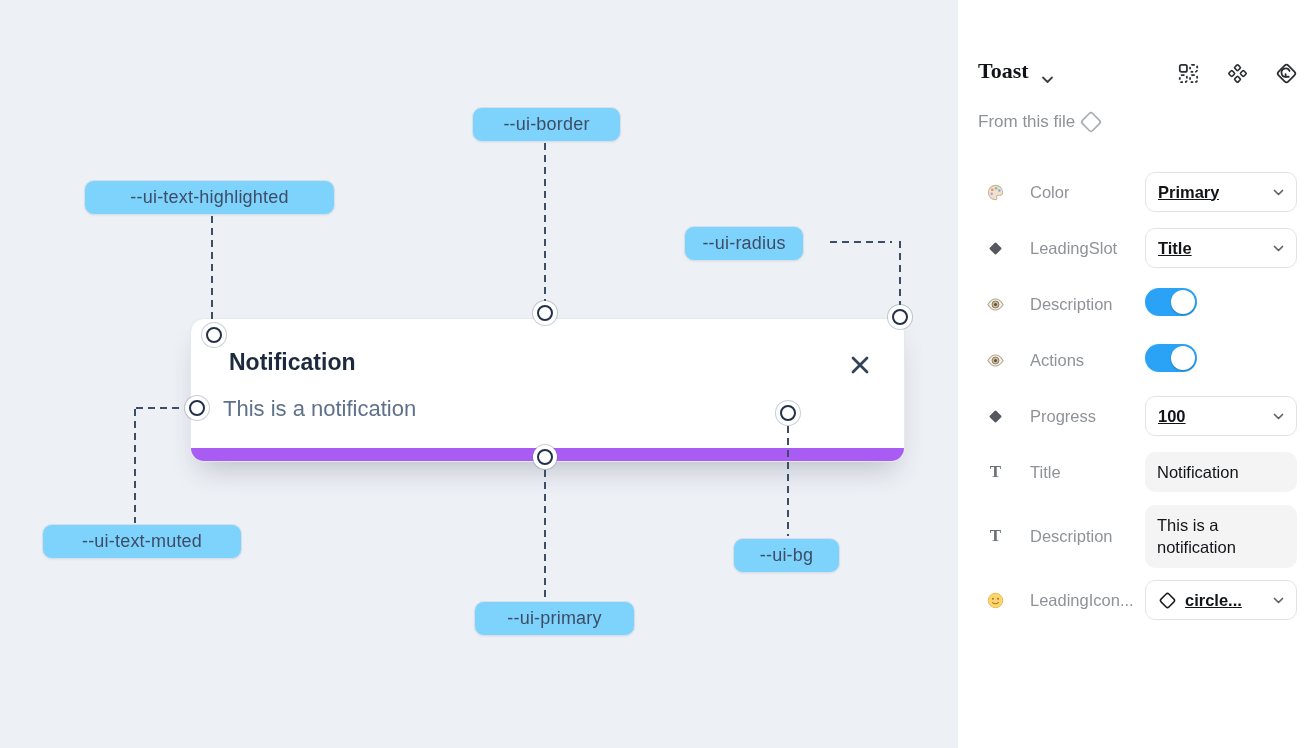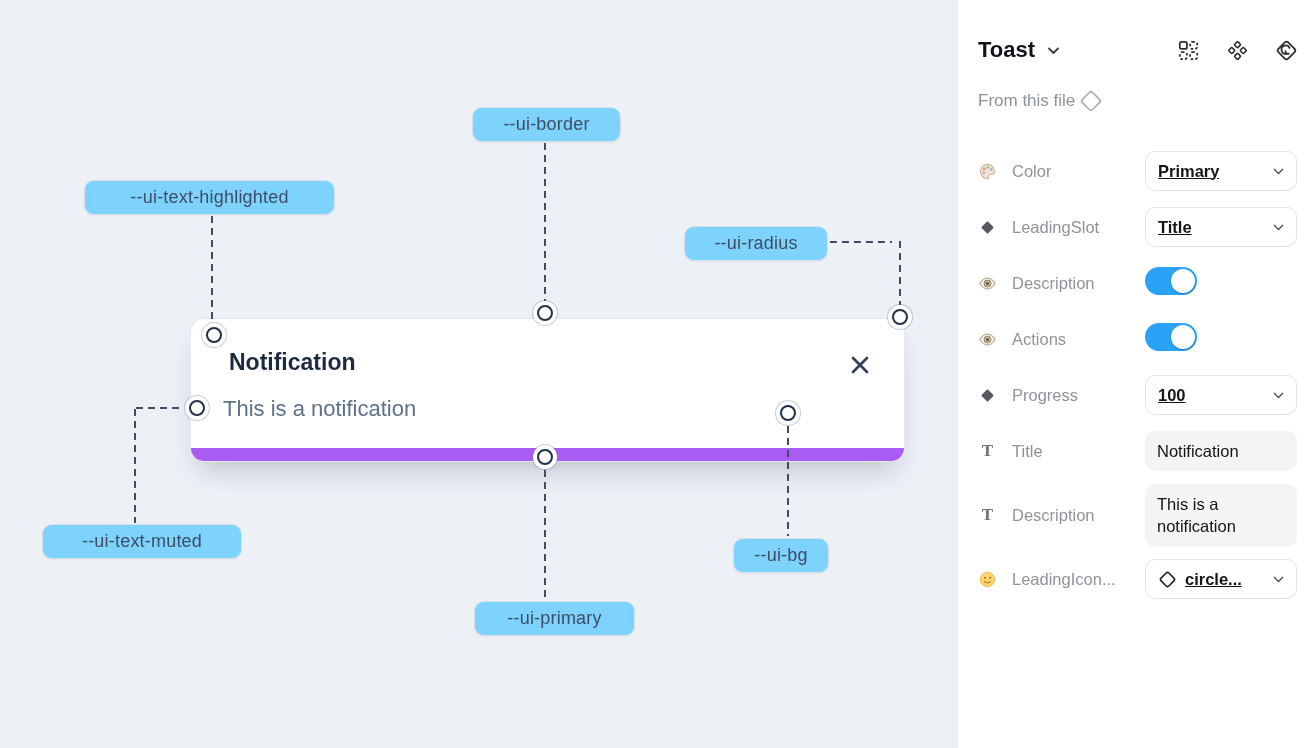--- a/index.html
+++ b/index.html
@@ -10,24 +10,24 @@
   .canvas { position:relative; width:958px; height:748px; background:#edf0f5; flex:none; }
 
   .pill {
     position:absolute; height:35px; display:flex; align-items:center; justify-content:center;
     background:#7dd3fc; border:1px solid #d8dfe9; border-radius:10px;
     color:#3e4d66; font-size:18px; letter-spacing:.2px;
     box-shadow:0 1px 2px rgba(51,65,85,.06); z-index:4; white-space:nowrap;
   }
   .pill-border            { left:472px; top:107px; width:149px; }
   .pill-text-highlighted  { left:84px;  top:180px; width:251px; }
-  .pill-radius            { left:684px; top:226px; width:144px; }
+  .pill-radius            { left:684px; top:226px; width:120px; }
   .pill-text-muted        { left:42px;  top:524px; width:200px; }
   .pill-primary           { left:474px; top:601px; width:161px; }
-  .pill-bg                { left:733px; top:538px; width:96px; }
+  .pill-bg                { left:733px; top:538px; width:107px; }
 
   .vline, .hline { position:absolute; z-index:2; }
   .vline { width:2px; background:repeating-linear-gradient(to bottom,#3e4d66 0 7px,transparent 7px 12px); }
   .hline { height:2px; background:repeating-linear-gradient(to right,#3e4d66 0 7px,transparent 7px 12px); }
 
   .marker {
     position:absolute; width:16px; height:16px; border-radius:50%;
     background:#fff; border:2.5px solid #22304a; z-index:3;
     box-shadow:0 0 0 4px #fff, 0 0 0 5px rgba(100,116,139,.35);
   }
@@ -38,34 +38,34 @@
     box-shadow:0 16px 28px -10px rgba(51,65,85,.28); z-index:1;
   }
   .toast-title { position:absolute; left:38px; top:30px; font-size:23px; font-weight:600; color:#1d2a3d; }
   .toast-desc  { position:absolute; left:32px; top:77px; font-size:22px; color:#5e7189; }
   .toast-close { position:absolute; right:32px; top:34px; width:24px; height:24px; cursor:pointer; background:none; border:none; padding:0; }
   .toast-progress { position:absolute; left:0; right:0; bottom:0; height:13px; background:#a85cf4; }
 
   
   .panel { width:354px; height:748px; background:#fff; padding:0 15px 0 20px; flex:none; }
 
-  .panel-header { margin-top:37px; display:flex; align-items:center; }
+  .panel-header { margin-top:58px; display:flex; align-items:flex-end;font-family:Liberation Serif, serif; }
   .panel-title { font-size:22px; font-weight:700; color:#101418; }
   .title-chevron { margin-left:12px; display:flex; cursor:pointer; }
   .header-actions { margin-left:auto; display:flex; gap:28px; align-items:center; }
   .icon-btn { background:none; border:none; padding:0; display:flex; cursor:pointer; }
 
   .panel-source { margin-top:26px; display:flex; align-items:center; gap:4px; color:#8e9398; font-size:17px; }
   .panel-about { margin-top:15px; font-size:17.5px; color:#0c0e10; line-height:1.45; }
 
   .props { margin-top:38px; }
   .prow { display:flex; align-items:center; min-height:40px; margin-bottom:16px; }
   .prow.tall { min-height:64px; margin-bottom:12px; }
   .prow.pre-tall { margin-bottom:12px; }
-  .plabel { flex:1; display:flex; align-items:center; gap:15px; font-size:16.5px; color:#8f9398; min-width:0; }
+  .plabel { flex:1; display:flex; align-items:center; gap:25px; font-size:16.5px; color:#8f9398; min-width:0;margin-left:8px; }
   .plabel .lbl { white-space:nowrap; overflow:hidden; text-overflow:ellipsis; }
   .picon { flex:none; display:flex; align-items:center; justify-content:center; width:19px; }
   .ticon { font-family:"Liberation Serif", serif; font-weight:700; font-size:17px; color:#6d7178; }
 
   .select {
     width:152px; height:40px; flex:none; background:#fff; border:1px solid #e2e3e6; border-radius:10px;
     display:flex; align-items:center; padding:0 12px; font-size:16.5px; font-weight:600; color:#121417;
     cursor:pointer; gap:8px;
   }
   .select .val { white-space:nowrap; overflow:hidden; text-overflow:ellipsis;text-decoration:underline; }

